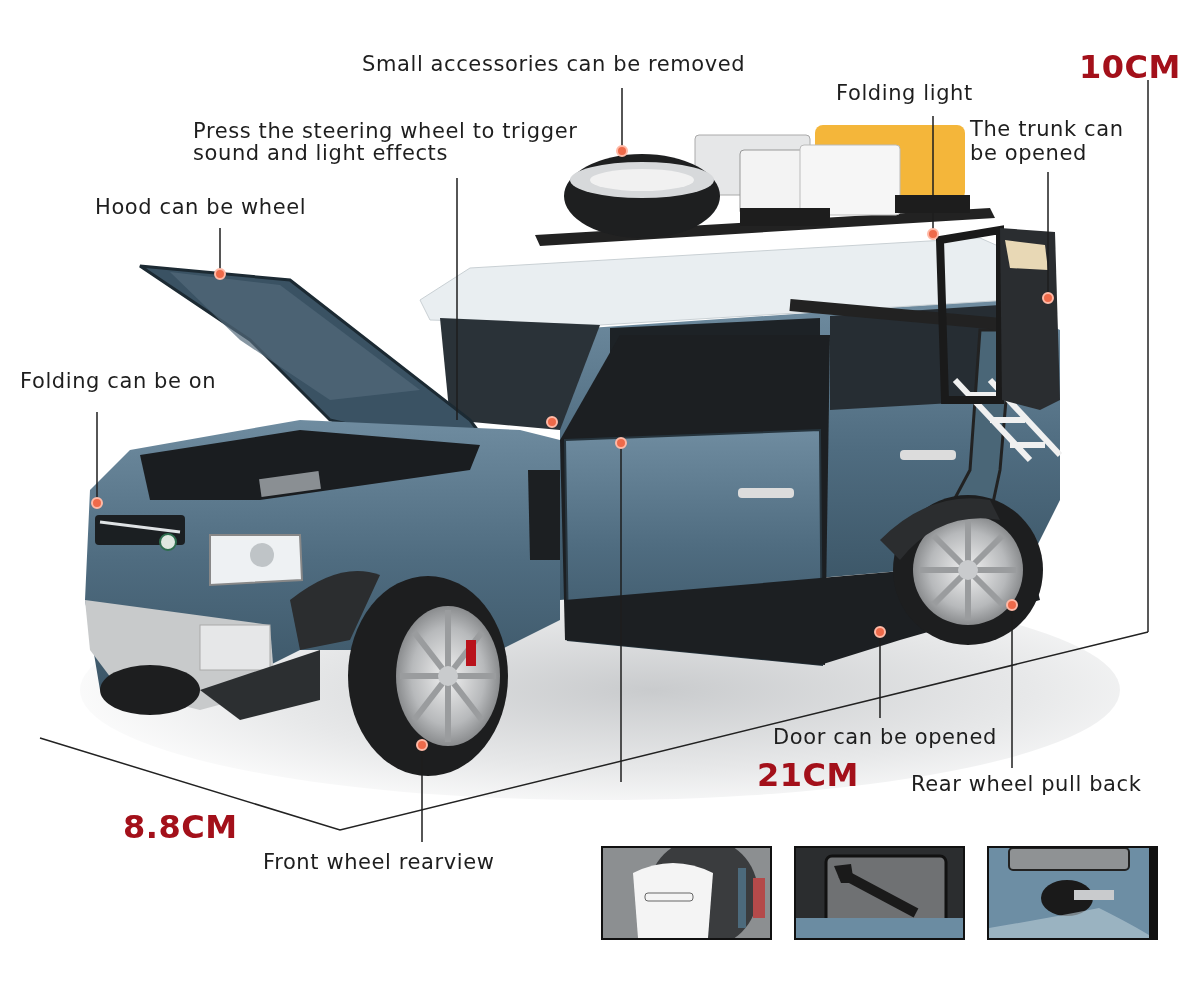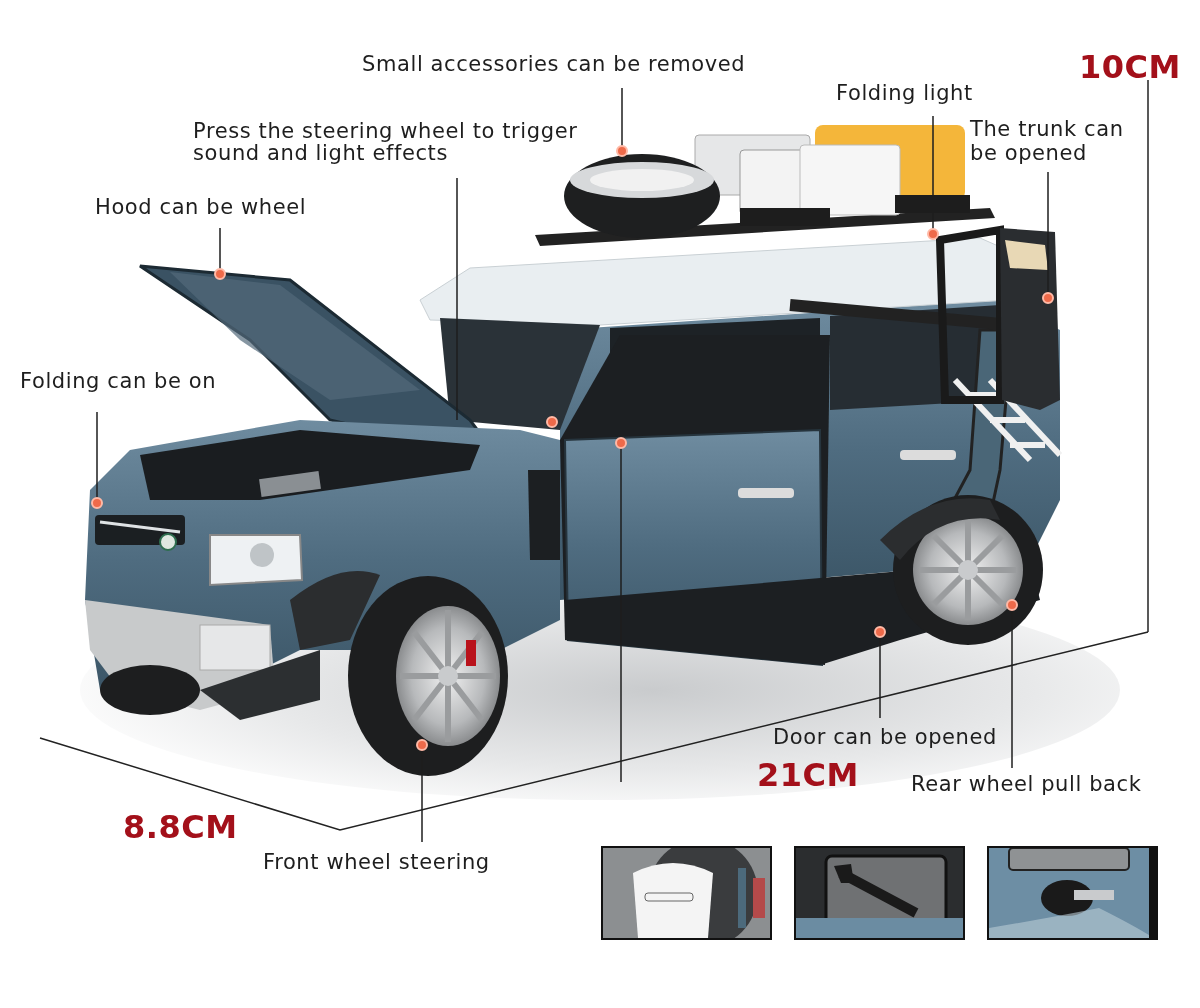--- a/index.html
+++ b/index.html
@@ -162,21 +162,21 @@
   <div class="label" style="left:362px;top:53px;">Small accessories can be removed</div>
   <div class="label" style="left:193px;top:120px;text-align:center;">Press the steering wheel to trigger</div>
   <div class="label" style="left:193px;top:142px;">sound and light effects</div>
   <div class="label" style="left:95px;top:196px;">Hood can be wheel</div>
   <div class="label" style="left:20px;top:370px;">Folding can be on</div>
   <div class="label" style="left:836px;top:82px;">Folding light</div>
   <div class="label" style="left:970px;top:118px;">The trunk can</div>
   <div class="label" style="left:970px;top:142px;">be opened</div>
   <div class="label" style="left:773px;top:726px;">Door can be opened</div>
   <div class="label" style="left:911px;top:773px;text-align:right;">Rear wheel pull back</div>
-  <div class="label" style="left:263px;top:851px;">Front wheel steering</div>
+  <div class="label" style="left:263px;top:851px;">Front wheel rearview</div>
 
   <div class="dim" style="left:1079px;top:48px;">10CM</div>
   <div class="dim" style="left:711px;top:756px;margin-left:46px;">21CM</div>
   <div class="dim" style="left:123px;top:808px;">8.8CM</div>
 
   <div class="thumb" style="left:601px;top:846px;width:171px;height:94px;background:#8a8d8f;">
     <svg width="171" height="94" viewBox="0 0 171 94">
       <rect width="171" height="94" fill="#8c8f91"></rect>
       <circle cx="100" cy="45" r="55" fill="#3a3c3e"></circle>
       <path d="M30 25 Q70 5 110 25 L105 90 L35 90 Z" fill="#f4f4f4"></path>

